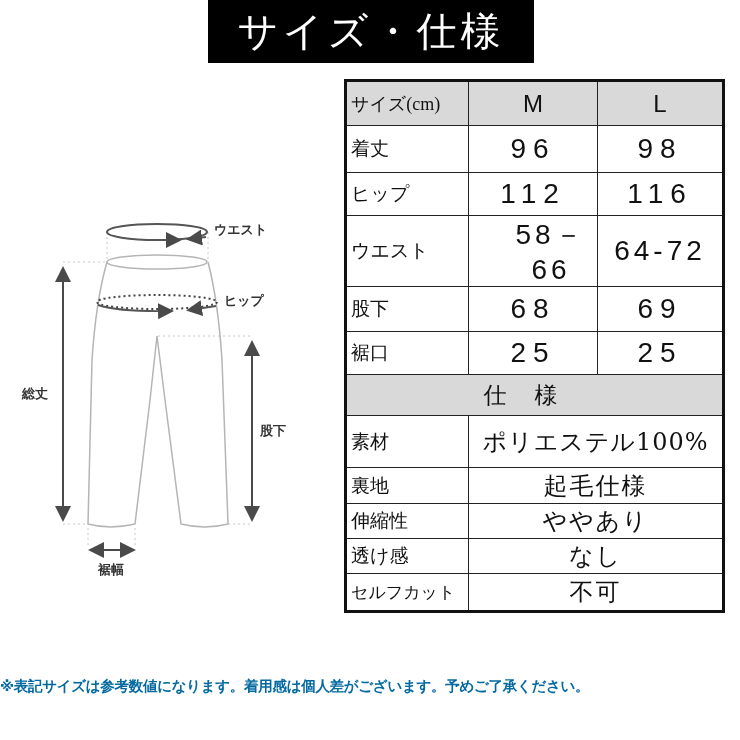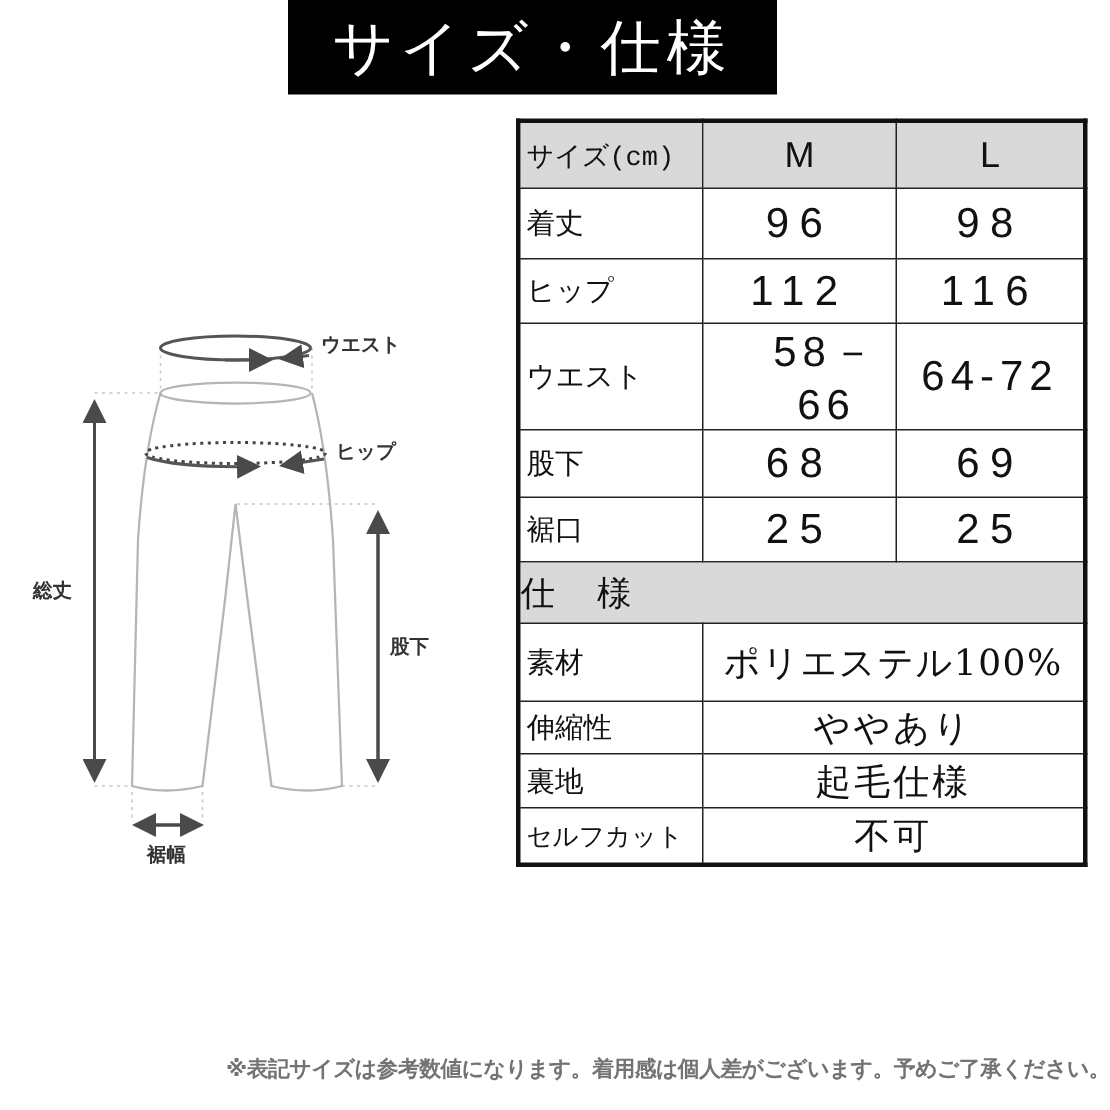--- a/index.html
+++ b/index.html
@@ -1,47 +1,47 @@
 <!DOCTYPE html>
 <html><head>
 <meta charset="utf-8">
 <style>
   html, body { margin: 0; padding: 0; }
   body {
     width: 740px; height: 740px; background: #ffffff; position: relative;
     overflow: hidden; font-family: "DejaVu Sans", sans-serif; color: #111;
   }
   .title-bar {
-    position: absolute; left: 192px; top: 0; width: 326px; height: 63px;
+    position: absolute; left: 208px; top: 0; width: 326px; height: 63px;
     background: #000; color: #fff; display: flex; align-items: center; justify-content: center;
     font-size: 40px; letter-spacing: 4px; font-family: "DejaVu Sans", sans-serif; font-weight: normal;
   }
   .diagram { position: absolute; left: 0; top: 200px; width: 320px; height: 400px; }
   .diagram svg { position: absolute; left: 0; top: 0; }
   .dlabel {
     position: absolute; font-size: 13px; font-weight: bold; color: #333;
     font-family: "DejaVu Sans", sans-serif; white-space: nowrap;
   }
   .spec-table {
     position: absolute; left: 344px; top: 79px; width: 378px;
     border-collapse: collapse; border: 3px solid #111; table-layout: fixed;
   }
   .spec-table td {
     border: 1.5px solid #222; padding: 0; vertical-align: middle; overflow: hidden;
   }
-  .spec-table td.lab { text-align: left; padding-left: 4px; font-size: 19px; font-family: Liberation Mono, monospace; }
+  .spec-table td.lab { text-align: left; padding-left: 4px; font-size: 19px; font-family: Liberation Serif, serif; }
   .spec-table td.val { text-align: center; font-size: 28px; letter-spacing: 7px; font-family: "Liberation Sans", sans-serif; }
   .spec-table td.sval { text-align: center; font-size: 24px; letter-spacing: 2px; font-family: "DejaVu Serif", serif; margin-top: 19px; }
   .spec-table tr.head td { background: #d9d9d9; }
   .spec-table tr.head td.val { font-size: 24px; letter-spacing: 0; }
   .spec-table tr.head td.lab { font-size: 18px; }
-  .spec-table tr.section td { background: #d9d9d9; text-align: left; font-size: 23px; letter-spacing: 28px; font-family: "DejaVu Serif", serif; }
+  .spec-table tr.section td { background: #d9d9d9; text-align: center; font-size: 23px; letter-spacing: 28px; font-family: "DejaVu Serif", serif; }
   .footnote {
-    position: absolute; left: 0; top: 703px; width: 740px; text-align: right;
-    font-size: 14.5px; font-weight: bold; color: #737373; font-family: "DejaVu Sans", sans-serif;
+    position: absolute; left: 0; top: 677px; width: 740px; text-align: left;
+    font-size: 14.5px; font-weight: bold; color: #0369a1; font-family: "DejaVu Sans", sans-serif;
     letter-spacing: -0.3px; white-space: nowrap;
   }
 </style>
 </head>
 <body>
 
 <div class="title-bar">サイズ・仕様</div>
 
 <div class="diagram">
   <svg width="320" height="400" viewBox="0 200 320 400">
@@ -128,27 +128,31 @@
     <td class="val">25</td>
     <td class="val">25</td>
   </tr>
   <tr class="section" style="height:41px;">
     <td colspan="3">仕様</td>
   </tr>
   <tr style="height:52px;">
     <td class="lab">素材</td>
     <td class="sval" colspan="2" style="letter-spacing:1px;">ポリエステル100%</td>
   </tr>
+  <tr style="height:36px;">
+    <td class="lab">裏地</td>
+    <td class="sval" colspan="2">起毛仕様</td>
+  </tr>
   <tr style="height:35px;">
     <td class="lab">伸縮性</td>
     <td class="sval" colspan="2">ややあり</td>
   </tr>
-  <tr style="height:36px;">
-    <td class="lab">裏地</td>
-    <td class="sval" colspan="2">起毛仕様</td>
+  <tr style="height:35px;">
+    <td class="lab">透け感</td>
+    <td class="sval" colspan="2">なし</td>
   </tr>
   <tr style="height:38px;">
     <td class="lab" style="font-size:17px;">セルフカット</td>
     <td class="sval" colspan="2">不可</td>
   </tr>
 </tbody>
   </table>
 
 <div class="footnote">※表記サイズは参考数値になります。着用感は個人差がございます。予めご了承ください。</div>
 

